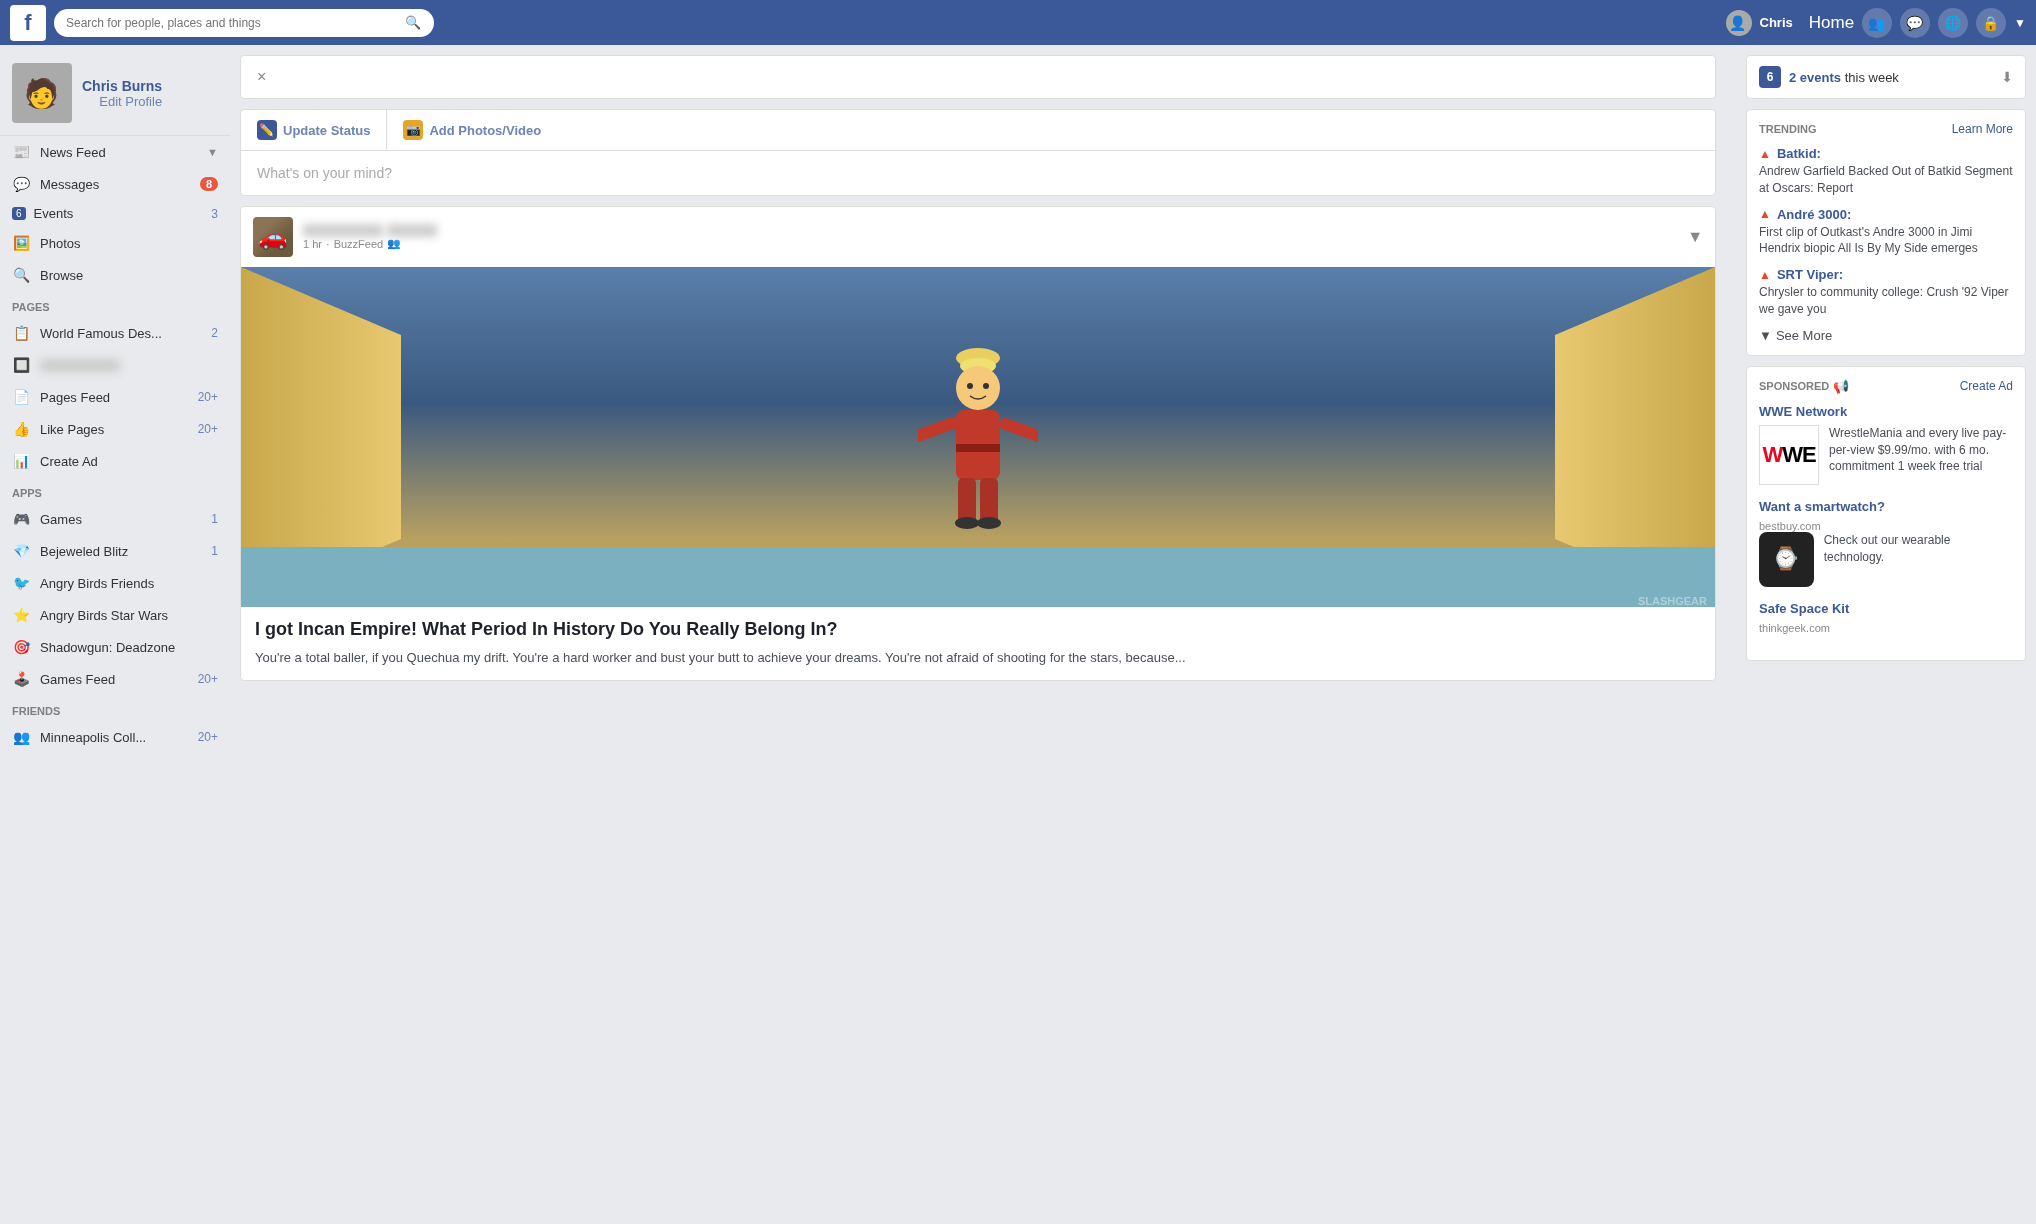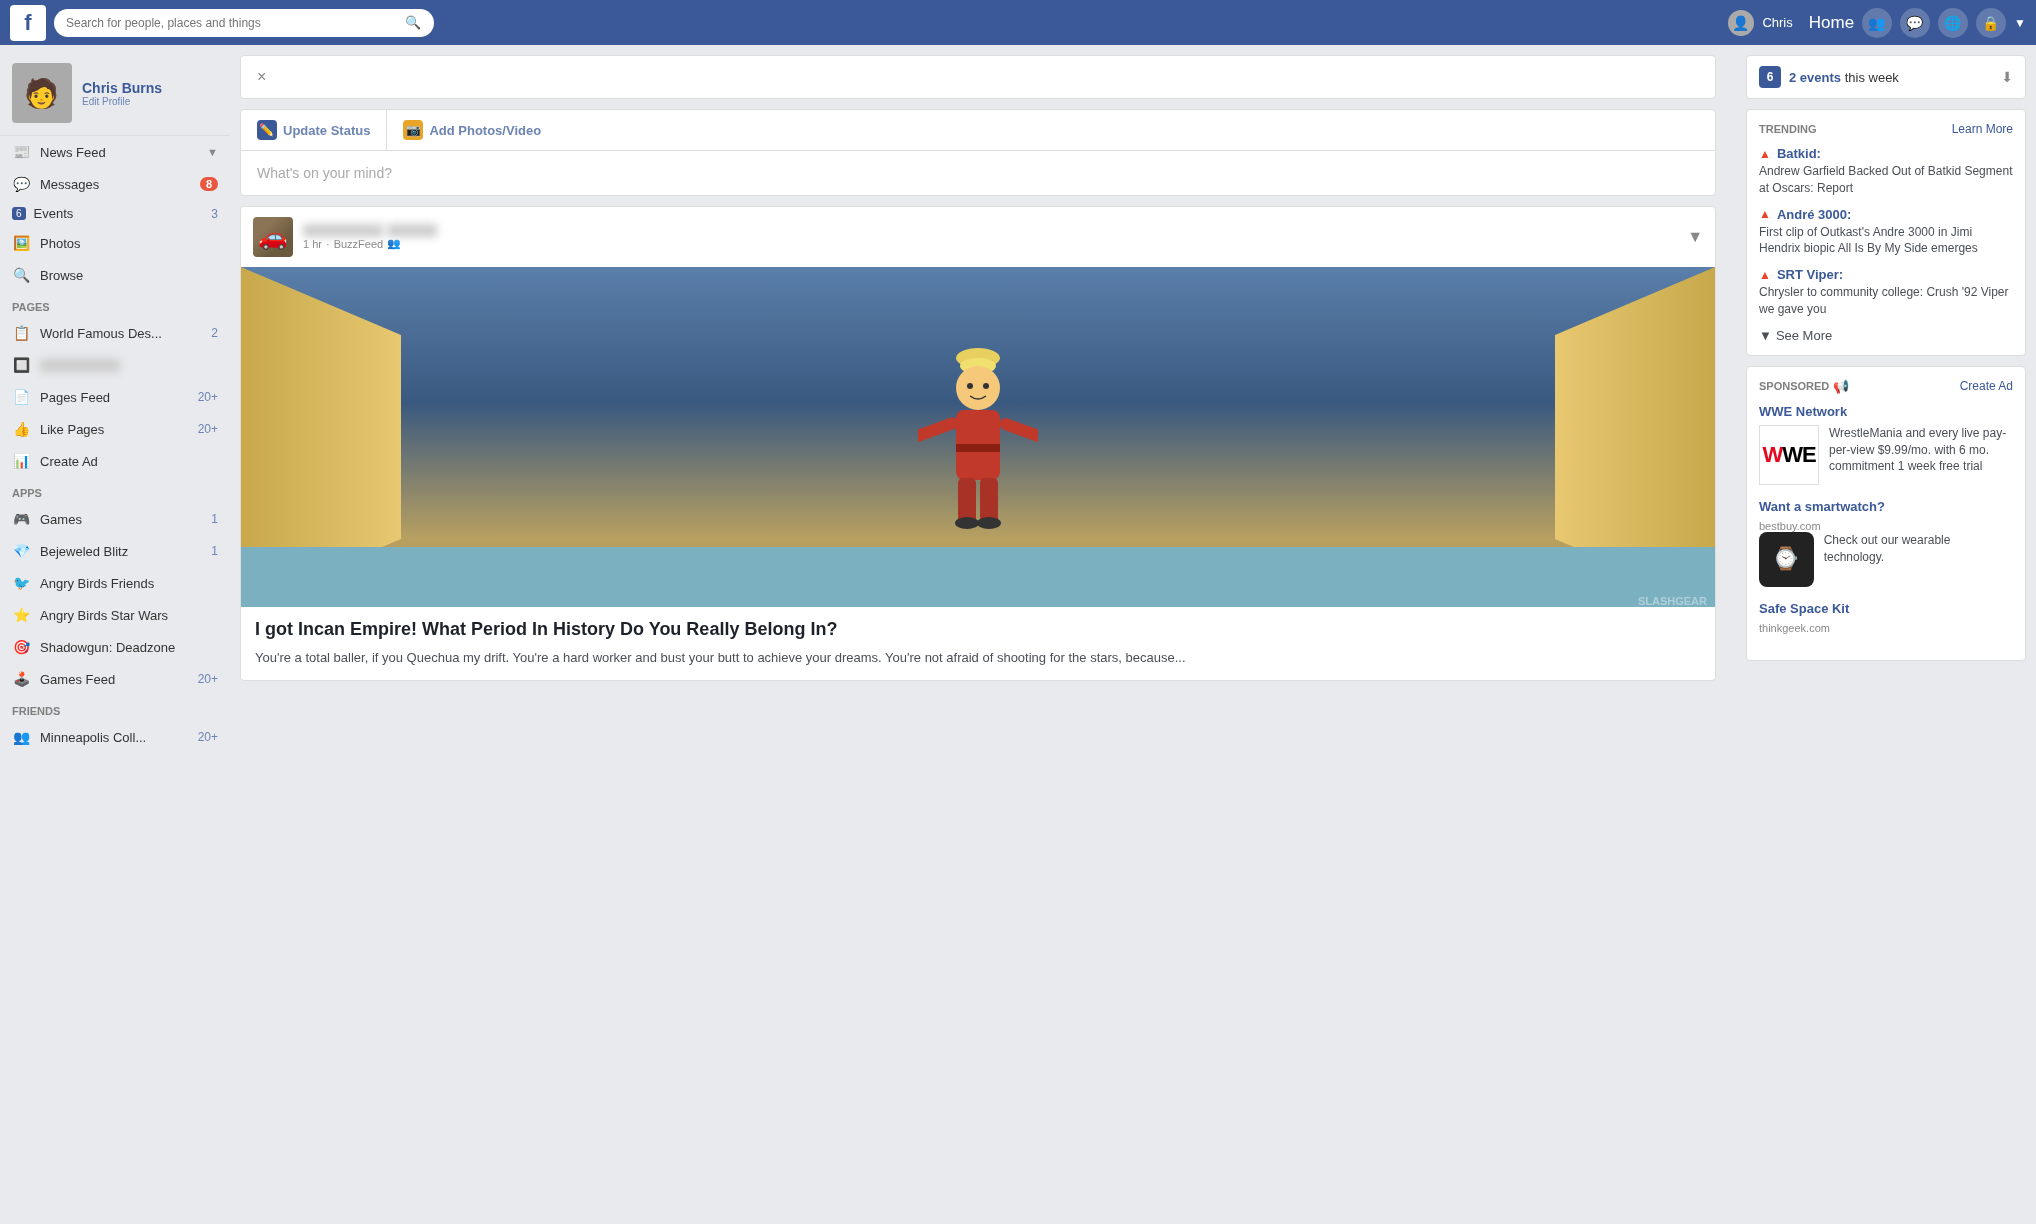--- a/index.html
+++ b/index.html
@@ -38,21 +38,21 @@
     #search-icon-nav { color: #8b8b8b; font-size: 13px; }
     #nav-right {
       margin-left: auto;
       display: flex; align-items: center; gap: 8px;
     }
     #nav-user-avatar {
       width: 26px; height: 26px; border-radius: 50%;
       background: #aaa; overflow: hidden;
       display: flex; align-items: center; justify-content: center;
     }
-    #nav-user-name { color: #fff; font-weight: normal; font-size: 13px; }
+    #nav-user-name { color: #fff; font-weight: bold; font-size: 13px; }
     #nav-home { color: #fff; font-size: 17px; }
     .nav-icon-btn {
       width: 30px; height: 30px;
       background: rgba(255,255,255,0.2);
       border-radius: 50%;
       display: flex; align-items: center; justify-content: center;
       color: #fff; font-size: 14px; cursor: pointer;
     }
     #nav-dropdown-btn { color: #fff; font-size: 12px; cursor: pointer; }
 
@@ -80,21 +80,21 @@
     }
     #profile-avatar {
       width: 60px; height: 60px;
       background: #aaa; border-radius: 4px;
       overflow: hidden; flex-shrink: 0;
       display: flex; align-items: center; justify-content: center;
       font-size: 28px; color: #fff;
     }
     #profile-info { margin-left: 10px; }
     #profile-name { font-weight: bold; font-size: 14px; color: #3b5998; }
-    #edit-profile { font-size: 10px; color: #6d84b4; cursor: pointer; }
+    #edit-profile { font-size: 13px; color: #6d84b4; cursor: pointer; text-align: right; }
 
     .sidebar-item {
       display: flex; align-items: center;
       padding: 6px 12px; cursor: pointer;
       color: #333; font-size: 13px;
     }
     .sidebar-icon {
       width: 20px; height: 20px; margin-right: 8px;
       display: flex; align-items: center; justify-content: center;
       font-size: 14px; color: #6d84b4; flex-shrink: 0;

